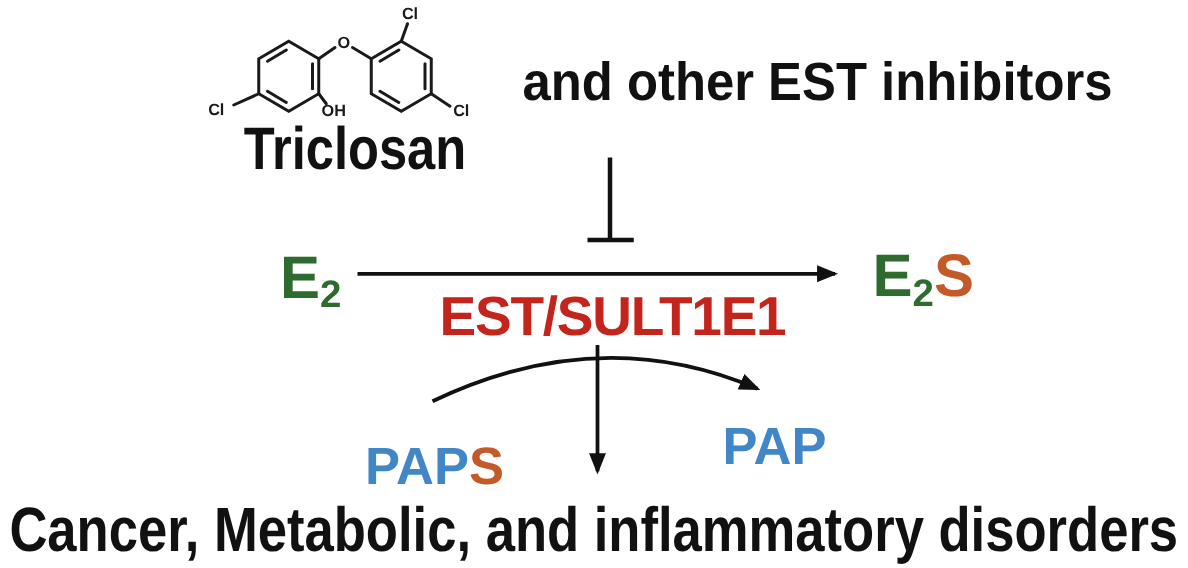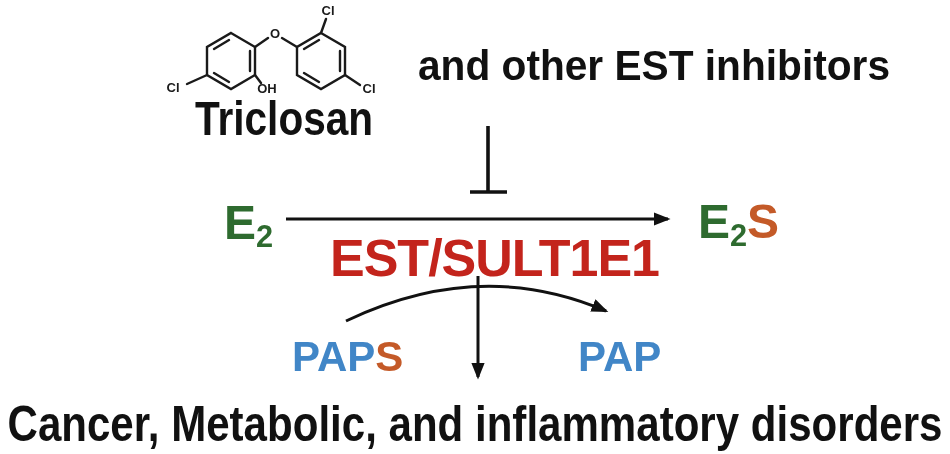--- a/index.html
+++ b/index.html
@@ -29,22 +29,22 @@
   .species { position:absolute; font-weight:700; font-size:48px; line-height:1; white-space:nowrap; }
   .species .sub { font-size:0.64em; vertical-align:-0.25em; }
   .green  { color:#2E6B2F; }
   .orange { color:#C45A28; }
   .blue   { color:#4186C7; }
   .red    { color:#C3241C; }
 
   #substrate { left:224px; top:199px; }
   #product   { left:698px; top:198px; }
   #enzyme    { left:330px; top:232px; width:320px; text-align:center;
-               font-weight:700; font-size:52px; line-height:1; letter-spacing:-1px; }
-  #paps { left:292px; top:336px; font-size:42px; }
+               font-weight:700; font-size:44px; line-height:1; letter-spacing:-1px; }
+  #paps { left:292px; top:352px; font-size:42px; }
   #pap  { left:578px; top:336px; font-size:42px; }
 </style>
 </head>
 <body>
 
 <svg id="molecule" class="abs" width="245" height="135" viewBox="0 0 245 135">
   <g>
     <polygon class="bond" points="73,33 97,47 97,75 73,89 49,75 49,47"></polygon>
     <line class="bond" x1="92" y1="51" x2="92" y2="71"></line>
     <line class="bond" x1="56" y1="49" x2="71" y2="40"></line>

